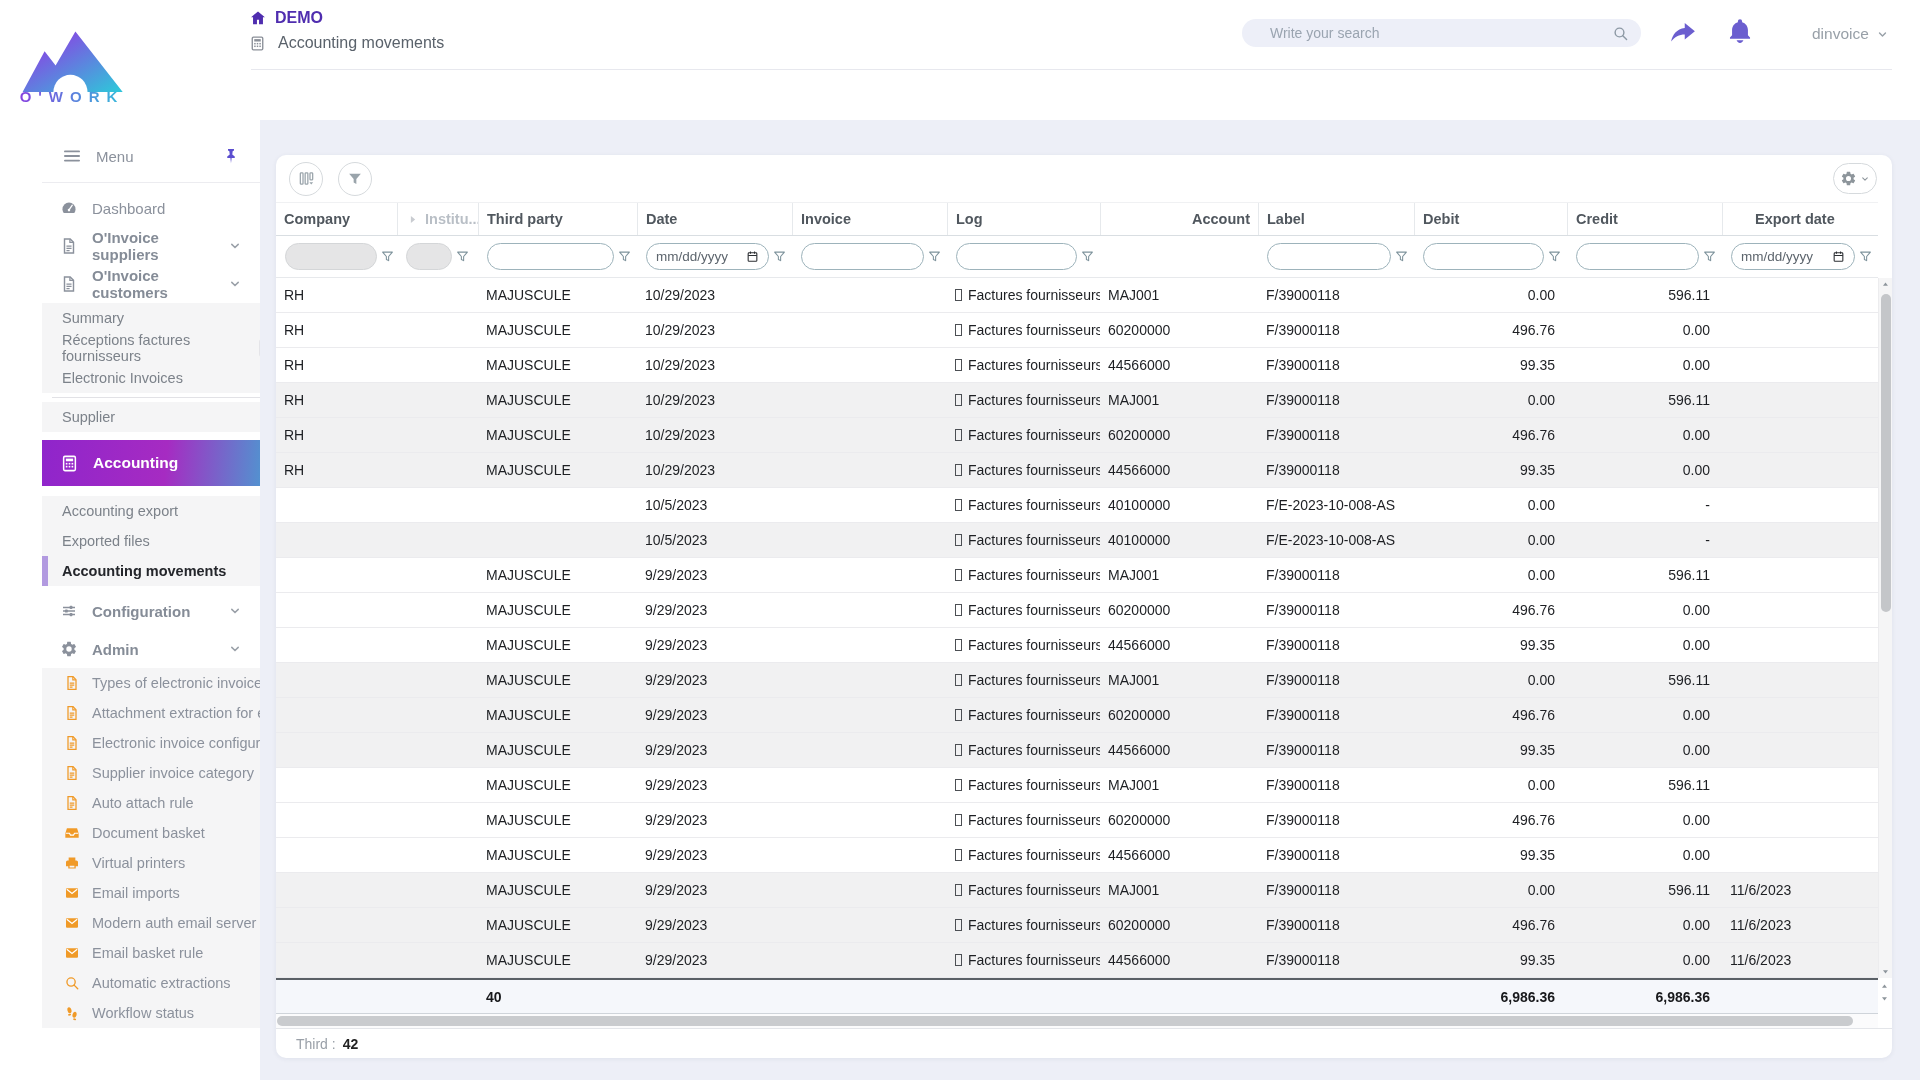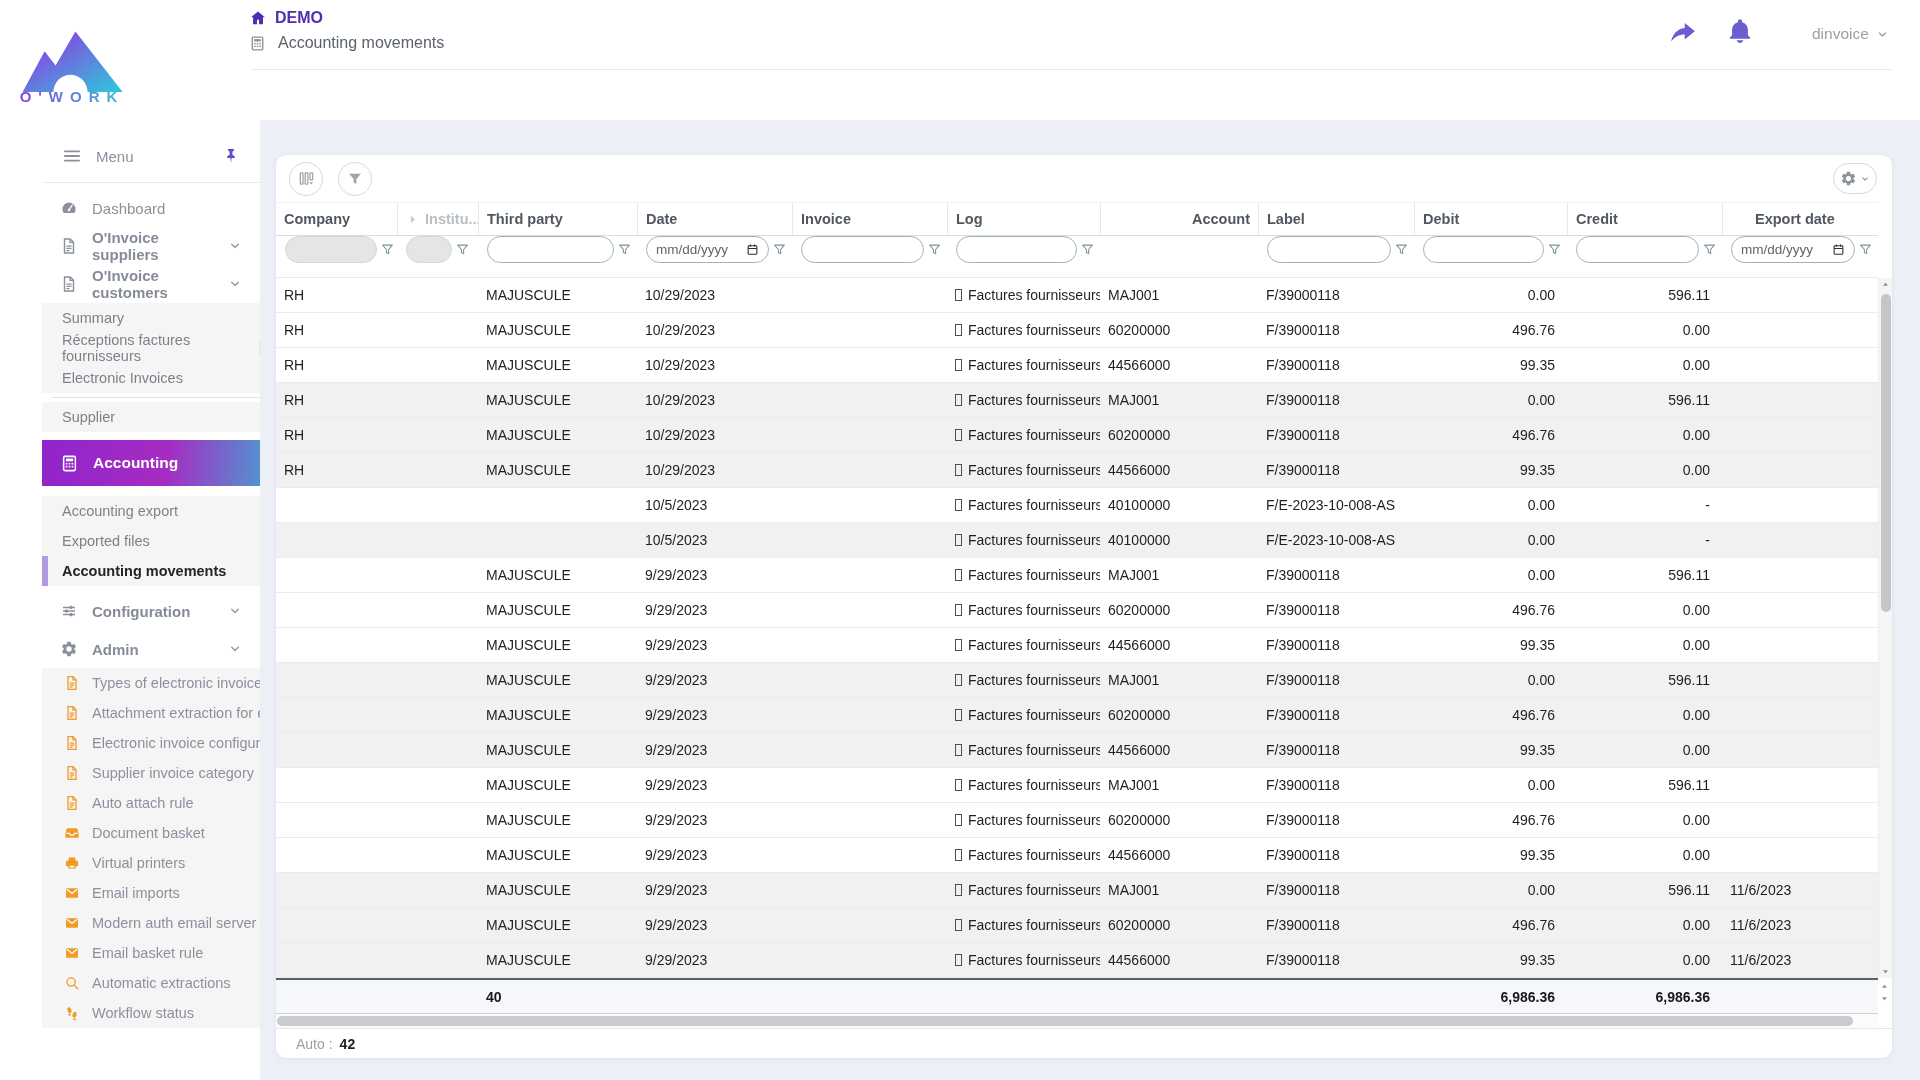--- a/index.html
+++ b/index.html
@@ -69,21 +69,21 @@
     border-radius:16px;background:#fff;display:flex;align-items:center;justify-content:center;gap:3px;
     color:#8d959b;cursor:pointer;}
 
   .ghead{display:flex;height:34px;width:1602px;border-bottom:1px solid #d9dee2;
     font-weight:700;color:#50575e;font-size:14.5px;border-top:1px solid #f0f1f3;}
   .hcell{display:flex;align-items:center;gap:6px;padding:0 8px;border-left:1px solid #e6e9ec;
     white-space:nowrap;overflow:hidden;cursor:pointer;}
   .hcell.first{border-left:none;}
   .hcell.muted .h-label{color:#b9bfc6;}
   .hcell .pre{color:#c9ccd1;}
-  .gfilters{display:flex;height:42px;width:1602px;align-items:flex-start;border-bottom:1px solid #e7e9ec;}
+  .gfilters{display:flex;height:42px;width:1602px;align-items:center;border-bottom:1px solid #e7e9ec;}
   .fcell{display:flex;align-items:center;gap:3px;padding-left:9px;}
   .pill{height:27px;border:1.5px solid #9db3bb;border-radius:14px;background:#fff;}
   .pill.disabled{background:#e5e5e6;border:1px solid #d4d6d8;cursor:default;}
   .pill.datepill{display:flex;align-items:center;justify-content:space-between;
     padding:0 9px;color:#5d656d;font-size:13.5px;border:1.5px solid #9db3bb;}
   .pill.datepill .cal{color:#2c2f33;}
   .funnel{color:#7e939c;flex:0 0 auto;cursor:pointer;}
 
   .gbody{width:1602px;height:700px;overflow:hidden;}
   .trow{display:flex;height:35px;align-items:center;border-bottom:1px solid #ebebee;
@@ -148,20 +148,29 @@
             <rect x="7.3" y="14.9" width="2.1" height="2.1"></rect>
             <rect x="10.95" y="14.9" width="2.1" height="2.1"></rect>
             <rect x="14.6" y="14.9" width="2.1" height="2.1"></rect>
           </svg>
         </span>
       <span>Accounting movements</span>
     </div>
   </div>
   <div class="header-divider"></div>
 
+  <div class="search">
+    <input type="text" placeholder="Write your search" style="">
+    <span class="s-ic" id="ic-search">
+        <svg viewBox="0 0 24 24" width="17" height="17" fill="currentColor">
+          <circle cx="10.6" cy="10.6" r="6.2" fill="none" stroke="currentColor" stroke-width="2"></circle>
+          <path d="M15.2 15.2 20.6 20.6" fill="none" stroke="currentColor" stroke-width="2" stroke-linecap="round"></path>
+        </svg>
+      </span>
+  </div>
 
   <span class="top-ic" style="left:1668px;" id="ic-share">
       <svg viewBox="0 0 24 24" width="30" height="30" fill="currentColor">
         <path d="M13.4 4.8v4C7 9.6 3.5 14.2 2.5 19.6c2.8-3.9 6.5-5.7 10.9-5.7v4l8.1-6.5z"></path>
       </svg>
     </span>
   <span class="top-ic" style="left:1726px;" id="ic-bell">
       <svg viewBox="0 0 24 24" width="28" height="28" fill="currentColor">
         <path d="M12 22.2c1.4 0 2.5-.9 2.9-2.2H9.1c.4 1.3 1.5 2.2 2.9 2.2zm6.8-6.5v-4.6c0-3.2-2-5.9-5-6.7v-.7a1.8 1.8 0 1 0-3.6 0v.7c-3 .8-5 3.5-5 6.7v4.6L3.4 17.5v1.2h17.2v-1.2z"></path>
       </svg>
@@ -870,21 +879,21 @@
         <svg viewBox="0 0 24 24" width="11" height="11" fill="currentColor">
           <path d="m12 16.5-5.4-7h10.8z"></path>
         </svg>
       </div>
 
     <div class="hscroll">
       <div class="hthumb"></div>
     </div>
 
     <div class="gfoot">
-      <span>Auto :</span>
+      <span>Third :</span>
       <b>42</b>
     </div>
 
     <div class="vscroll">
       <span class="varr up" id="v-up">
           <svg viewBox="0 0 24 24" width="11" height="11" fill="currentColor">
             <path d="m12 7.5 5.4 7H6.6z"></path>
           </svg>
         </span>
       <div class="vthumb"></div>

